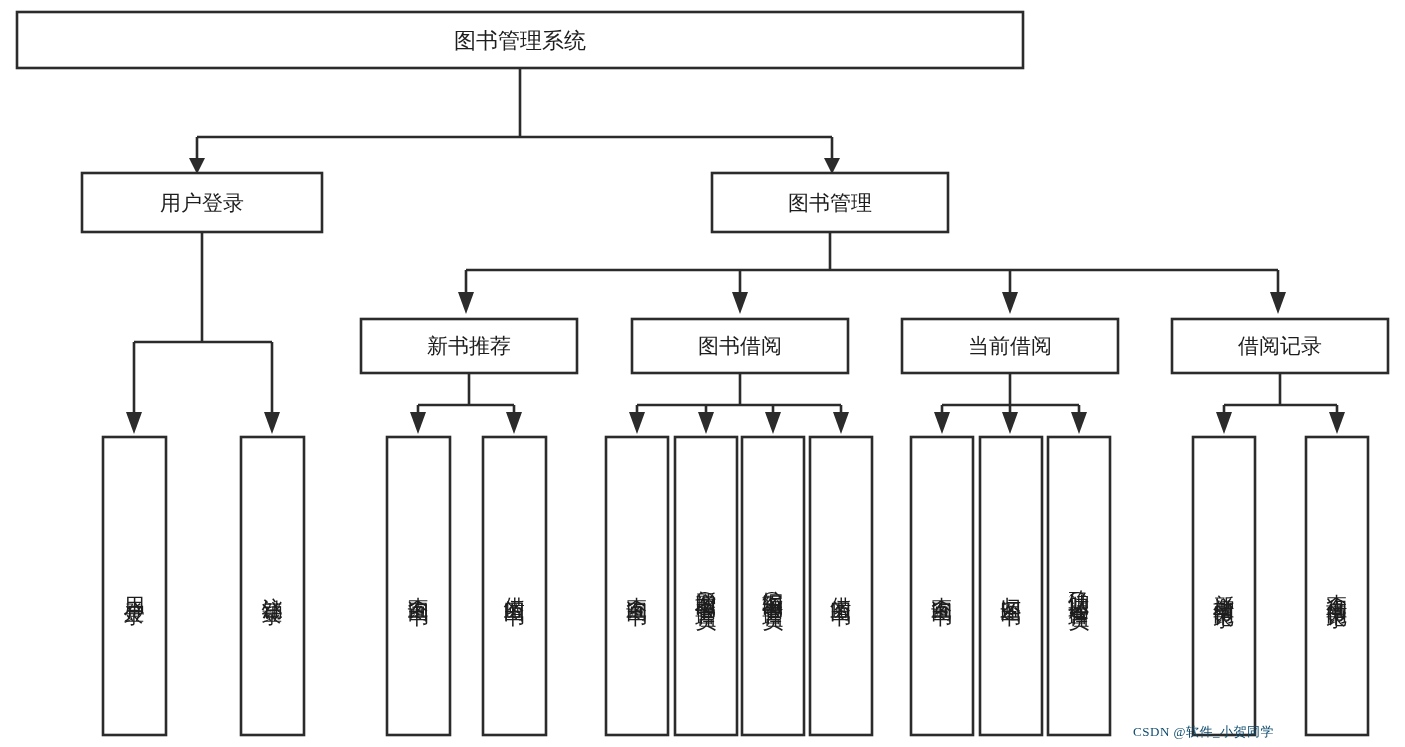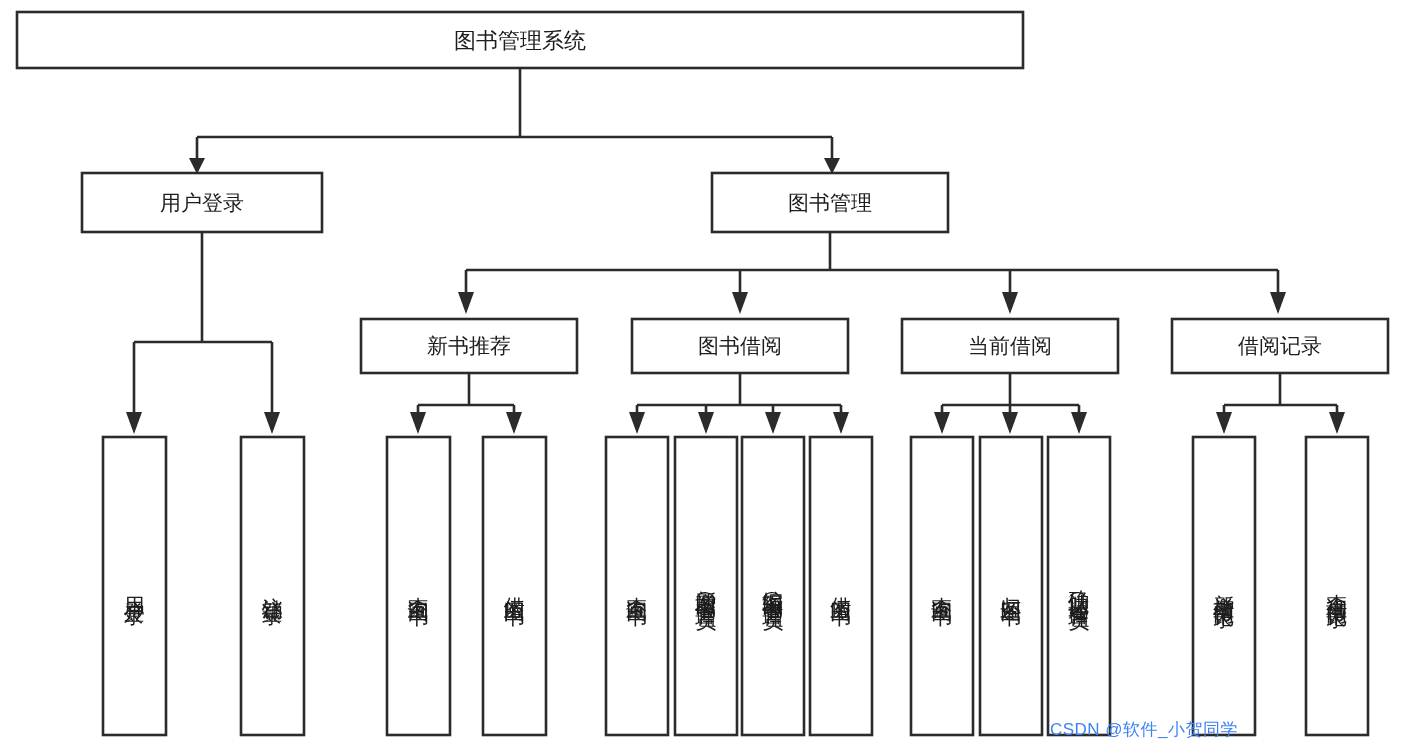--- a/index.html
+++ b/index.html
@@ -12,20 +12,21 @@
     height: 747px;
     font-family: "Liberation Sans", "DejaVu Sans", sans-serif;
     overflow: hidden;
     position: relative;
   }
   #diagram-root {
     position: relative;
     width: 1246px;
     height: 747px;
     background: #ffffff;
+    padding-left: 36px;
   }
   svg#flowchart {
     position: absolute;
     top: 0;
     left: 0;
     width: 1405px;
     height: 747px;
     display: block;
   }
   .node-box {
@@ -67,23 +68,23 @@
     font-size: 21px;
     line-height: 1.32;
     letter-spacing: 3px;
     color: #1d1d1d;
     white-space: nowrap;
   }
   .watermark {
     position: absolute;
     right: 8px;
     bottom: 6px;
-    font-family: Liberation Sans, sans-serif;
-    font-size: 17px;
-    color: #3b82f6;
+    font-family: Liberation Serif, serif;
+    font-size: 13px;
+    color: #0c4a6e;
     letter-spacing: 0.5px;
     user-select: none;
   }
 </style>
 </head>
 <body>
 
 <div id="diagram-root">
 
   <svg id="flowchart" viewBox="0 0 1405 747">

